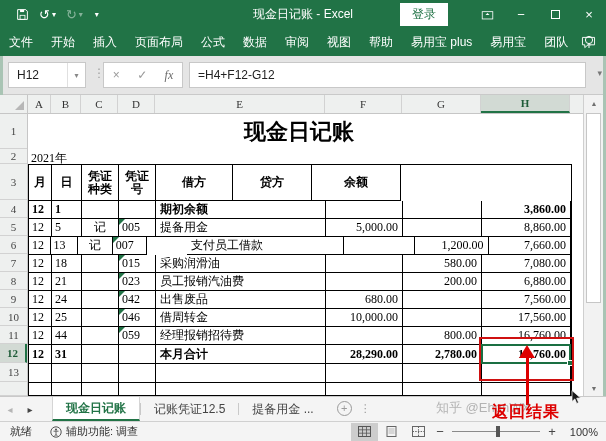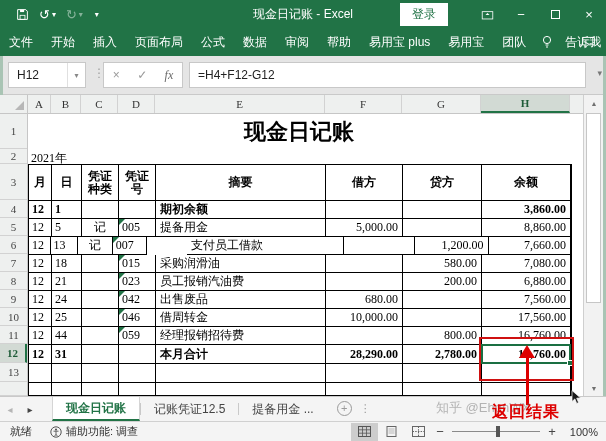--- a/index.html
+++ b/index.html
@@ -190,20 +190,21 @@
 
   <div class="menubar">
     <div id="menu-tabs">
         <div class="menu-tab">文件</div>
         <div class="menu-tab">开始</div>
         <div class="menu-tab">插入</div>
         <div class="menu-tab">页面布局</div>
         <div class="menu-tab">公式</div>
         <div class="menu-tab">数据</div>
         <div class="menu-tab">审阅</div>
+        <div class="menu-tab">视图</div>
         <div class="menu-tab">帮助</div>
         <div class="menu-tab">易用宝 plus</div>
         <div class="menu-tab">易用宝</div>
         <div class="menu-tab">团队</div>
       </div>
     <div class="menu-extra">
       <span class="bulb-wrap">
         <svg width="12" height="14" viewBox="0 0 12 14">
             <circle cx="6" cy="5" r="3.6" fill="none" stroke="#fff"></circle>
             <path d="M4.5 10h3M5 12h2" stroke="#fff"></path>
@@ -273,21 +274,20 @@
   <div class="sheet-title">现金日记账</div>
   <div class="yearcell">2021年</div>
   <div class="acct" id="acct-table">
       <div class="trow thead" style="height: 36px;">
         <div class="tcell" style="width: 23px;">月</div>
         <div class="tcell" style="width: 30px;">日</div>
         <div class="tcell" style="width: 37px;">凭证
 种类</div>
         <div class="tcell" style="width: 37px;">凭证
 号</div>
-        <div class="tcell" style="width: 170px;">摘要</div>
         <div class="tcell" style="width: 77px;">借方</div>
         <div class="tcell" style="width: 79px;">贷方</div>
         <div class="tcell" style="width: 89px;">余额</div>
       </div>
       <div class="trow bold" style="height: 18px;">
         <div class="tcell c0" style="width: 23px;">
           <span>12</span>
         </div>
         <div class="tcell c1" style="width: 30px;">
           <span>1</span>

